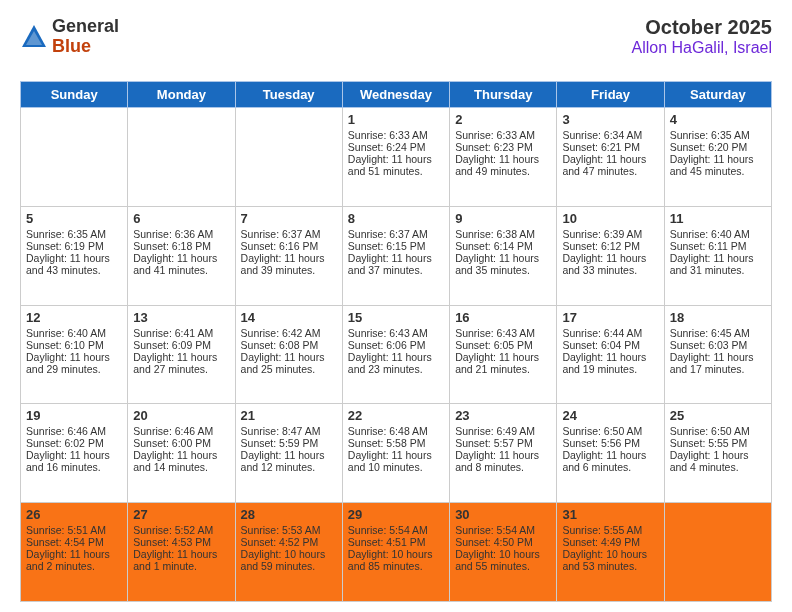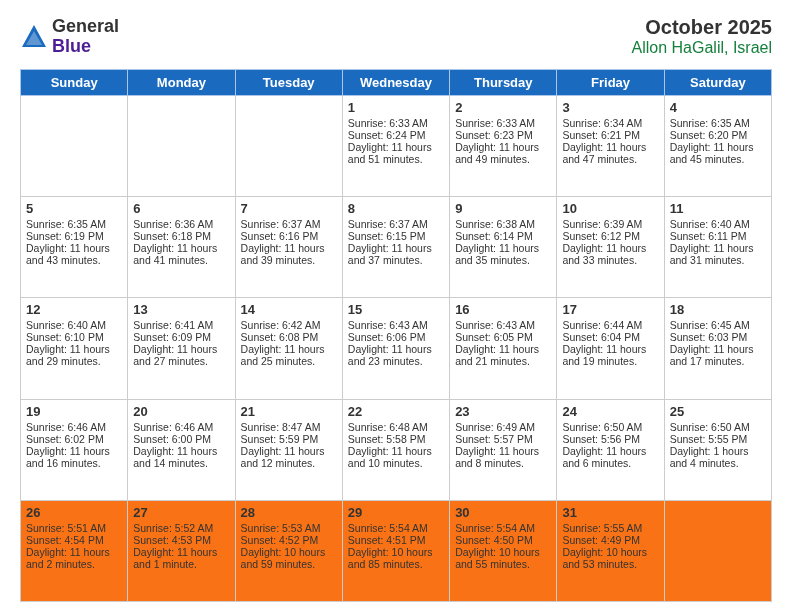--- a/index.html
+++ b/index.html
@@ -14,57 +14,57 @@
       width: 792px;
       height: 612px;
       padding: 16px 20px 10px 20px;
       display: flex;
       flex-direction: column;
     }
     .header {
       display: flex;
       justify-content: space-between;
       align-items: center;
-      margin-bottom: 12px;
+      margin-bottom: 24px;
     }
     .logo {
       display: flex;
       align-items: center;
     }
     .logo-text {
       display: flex;
       flex-direction: column;
       line-height: 1.1;
     }
     .logo-general {
       font-size: 18px;
       font-weight: bold;
       color: #333;
     }
     .logo-blue {
       font-size: 18px;
       font-weight: bold;
-      color: #4c1d95;
+      color: #c2410c;
     }
     .logo-icon {
       width: 28px;
       height: 28px;
       margin-right: 4px;
     }
     .title-block {
       text-align: right;
     }
     .month-title {
       font-size: 20px;
       font-weight: bold;
       color: #333;
     }
     .location {
       font-size: 16px;
-      color: #15803d;
+      color: #6d28d9;
     }
     .calendar {
       flex: 1;
       border-collapse: collapse;
       width: 100%;
       table-layout: fixed;
     }
     .calendar th {
       background-color: #1a6abf;
       color: #fff;

